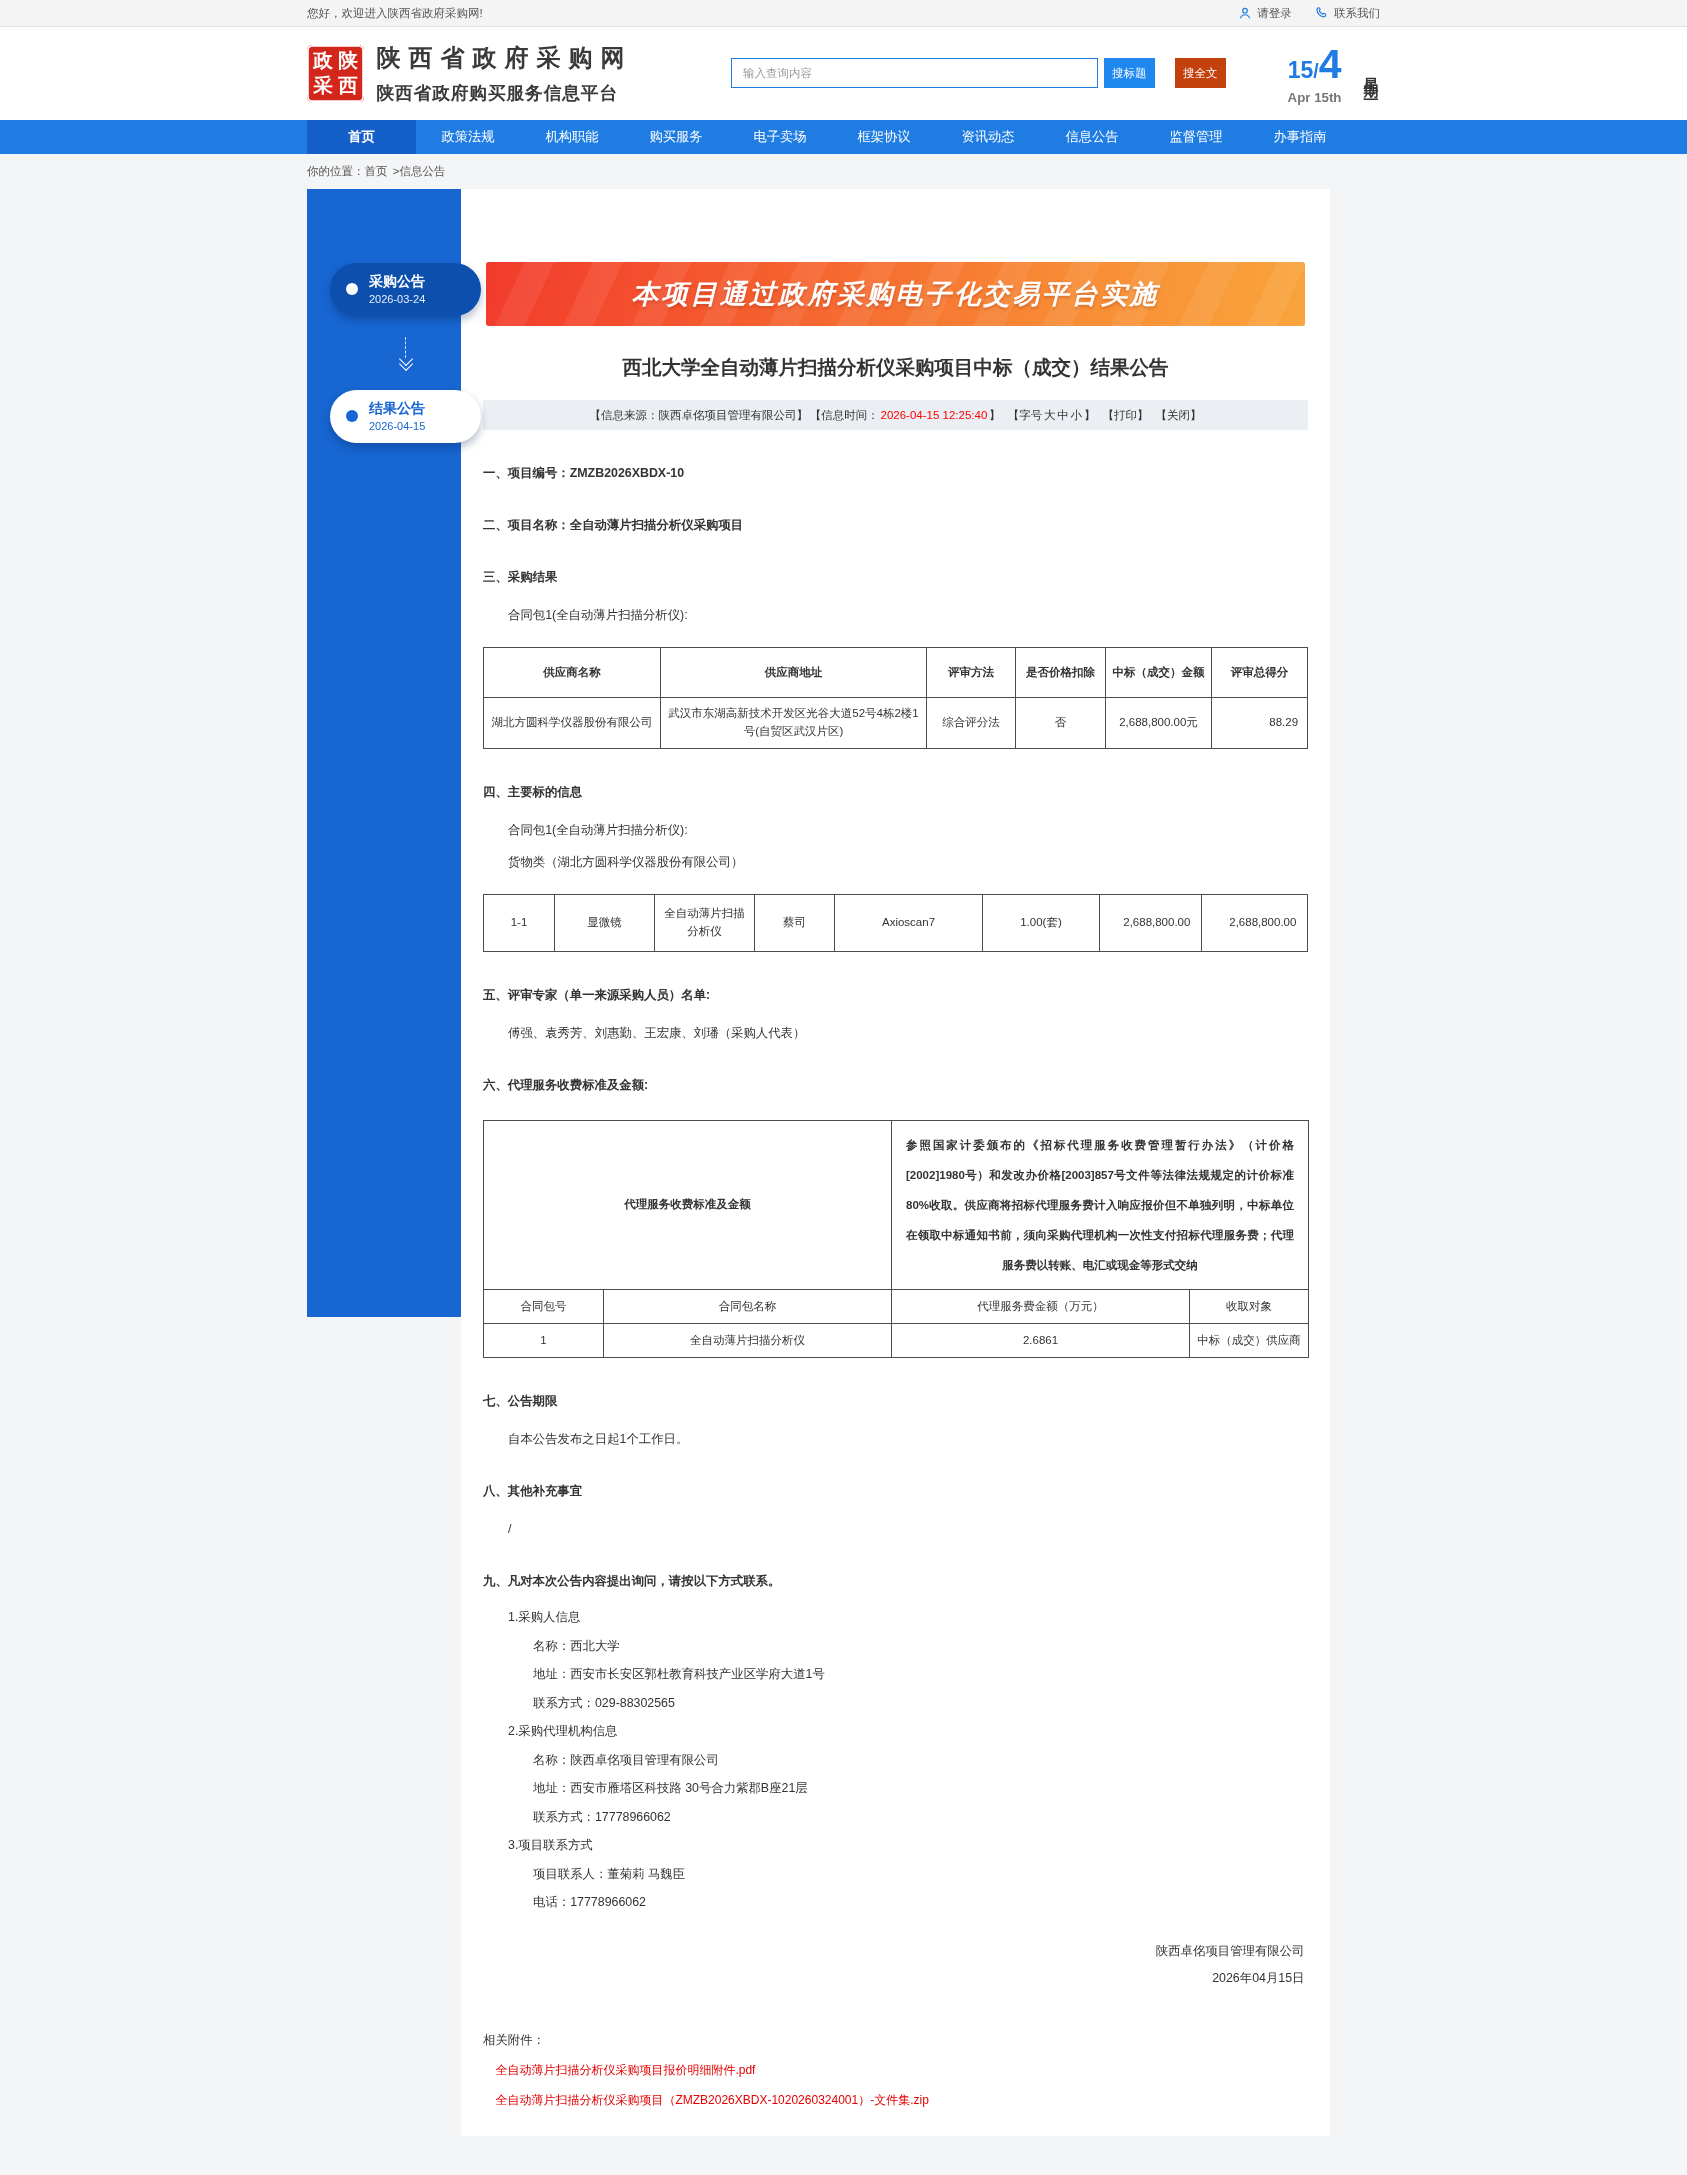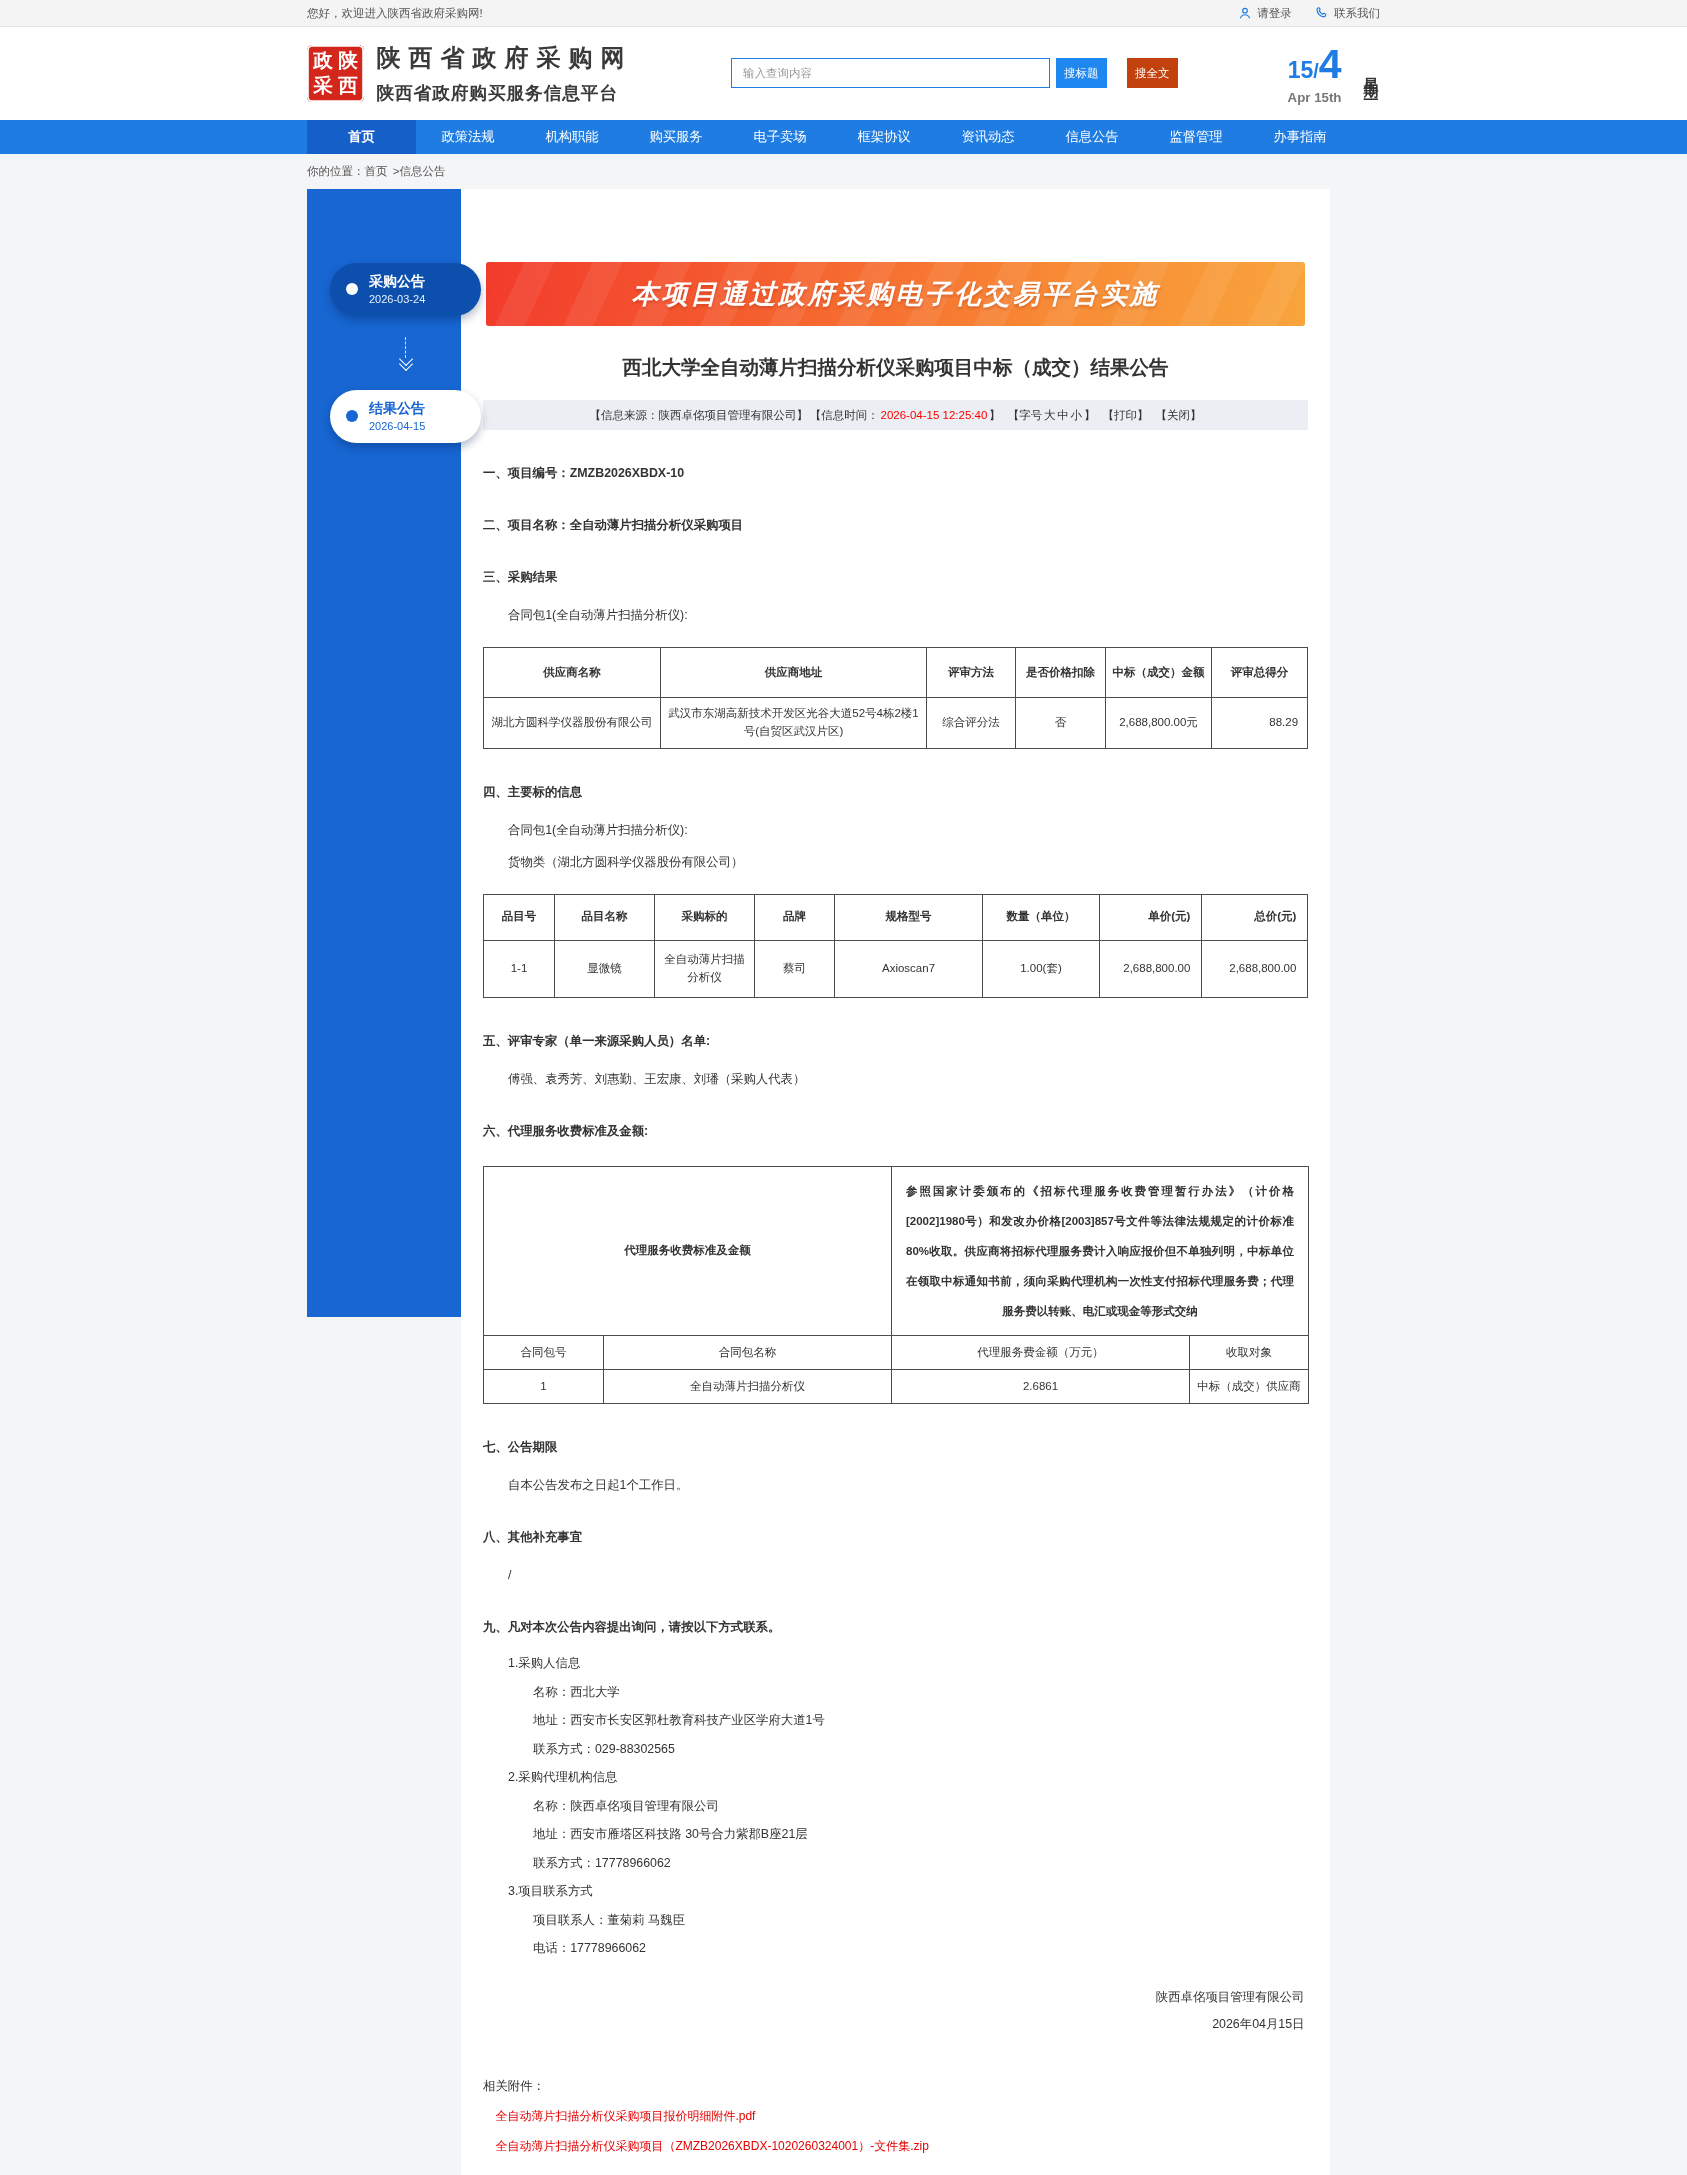--- a/index.html
+++ b/index.html
@@ -15,21 +15,21 @@
 
   
   .header { background:#fff; height:93px; }
   .header .container { display:flex; align-items:center; height:93px; }
   .logo-box { width:57px; height:57px; background:#d4271c; border-radius:5.3px; display:grid; grid-template-columns:1fr 1fr; grid-template-rows:1fr 1fr; padding:4.4px; gap:1.8px; box-shadow:inset 0 0 0 1.8px #fff, inset 0 0 0 3.5px #d4271c; }
   .logo-box span { color:#fff; font-weight:bold; font-size:19.5px; line-height:23px; text-align:center; font-family:"Liberation Serif","DejaVu Serif",serif; }
   .brand { margin-left:12.4px; }
   .brand-title { font-size:24px; font-weight:bold; color:#3a3a3a; letter-spacing:8px; }
   .brand-sub { font-size:17.7px; font-weight:bold; color:#3a3a3a; margin-top:7px; letter-spacing:0.9px; }
   .searchbar { display:flex; margin-left:99px; }
-  .search-input { width:319px; height:30px; border:1.8px solid #1e7ce2; padding:0 10.6px; font-size:11.5px; outline:none; color:#333; }
+  .search-input { width:367px; height:30px; border:1.8px solid #1e7ce2; padding:0 10.6px; font-size:11.5px; outline:none; color:#333; }
   .search-input::placeholder { color:#999; }
   .btn-search { height:30px; width:51px; border:none; color:#fff; font-size:11.5px; cursor:pointer; }
   .btn-title { background:#1e88f0; margin-left:5.3px; }
   .btn-full { background:#c2410c; margin-left:20px; }
   .date-widget { margin-left:auto; display:flex; align-items:center; gap:19.5px; }
   .date-nums { text-align:right; }
   .date-line1 { color:#1e7ce2; font-weight:bold; }
   .d-day { font-size:23px; }
   .d-sep { font-size:19.5px; }
   .d-month { font-size:41px; }
@@ -264,30 +264,20 @@
             <col style="width:71px">
             <col style="width:100px">
             <col style="width:100px">
             <col style="width:80px">
             <col style="width:148px">
             <col style="width:117px">
             <col style="width:102px">
             <col style="width:106px">
           </colgroup>
         <tbody>
-            <tr>
-          <th>品目号</th>
-          <th>品目名称</th>
-          <th>采购标的</th>
-          <th>品牌</th>
-          <th>规格型号</th>
-          <th>数量（单位）</th>
-          <th class="num">单价(元)</th>
-          <th class="num">总价(元)</th>
-        </tr>
         <tr>
           <td>1-1</td>
           <td>显微镜</td>
           <td>全自动薄片扫描分析仪</td>
           <td>蔡司</td>
           <td>Axioscan7</td>
           <td>1.00(套)</td>
           <td class="num">2,688,800.00</td>
           <td class="num">2,688,800.00</td>
         </tr>

